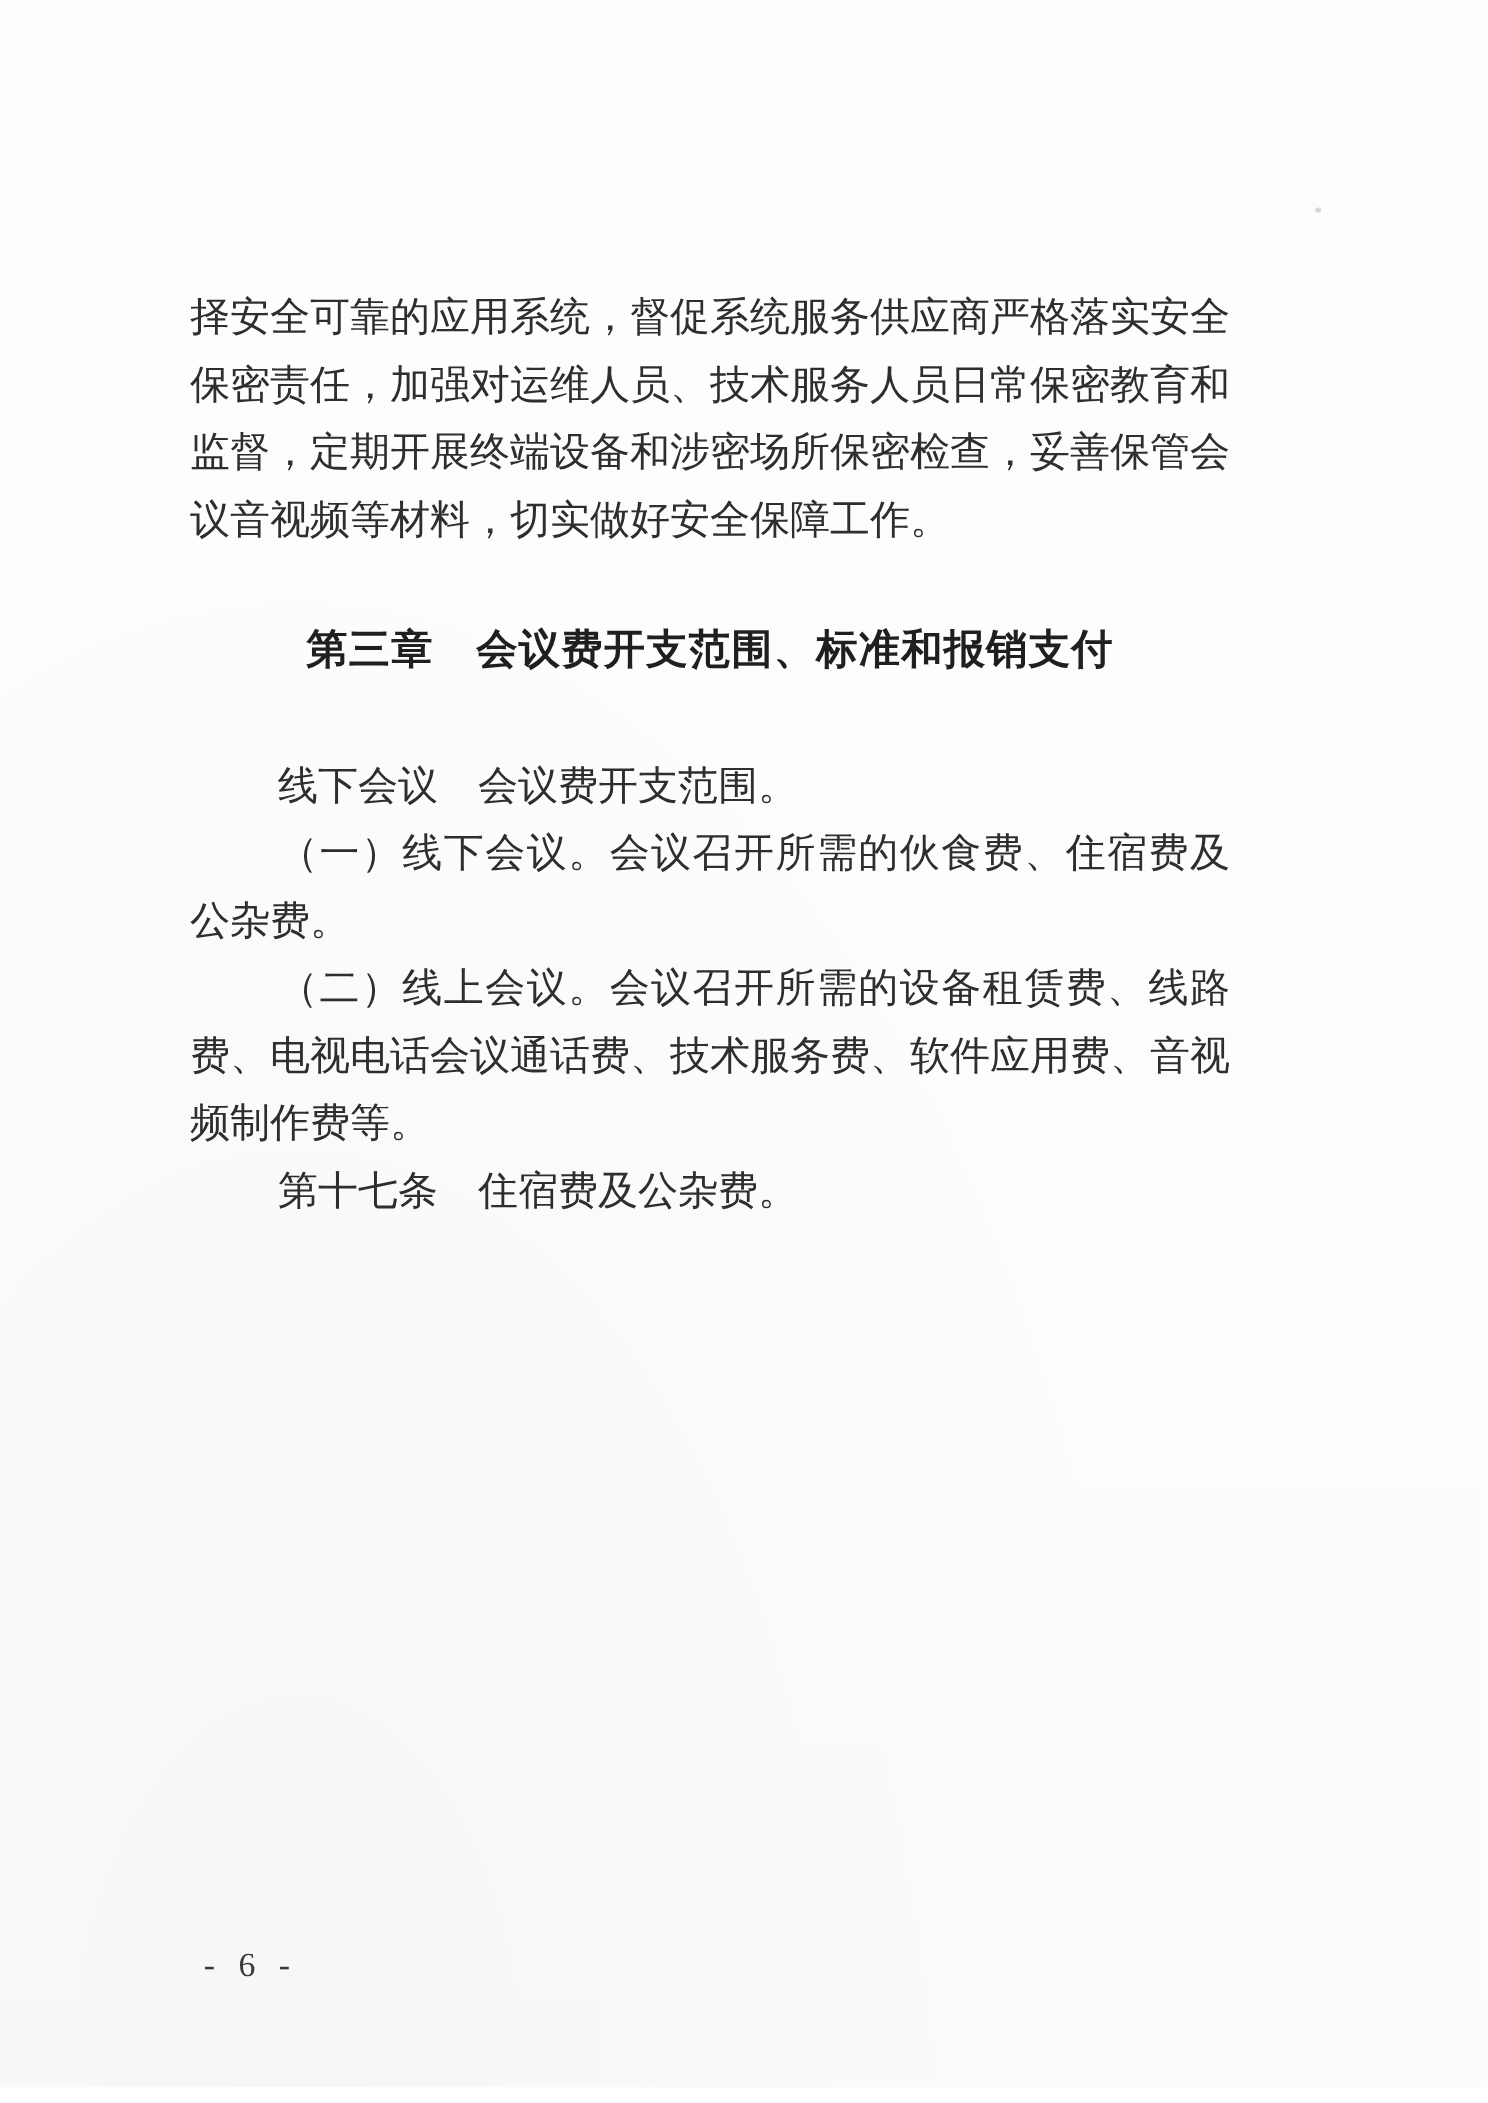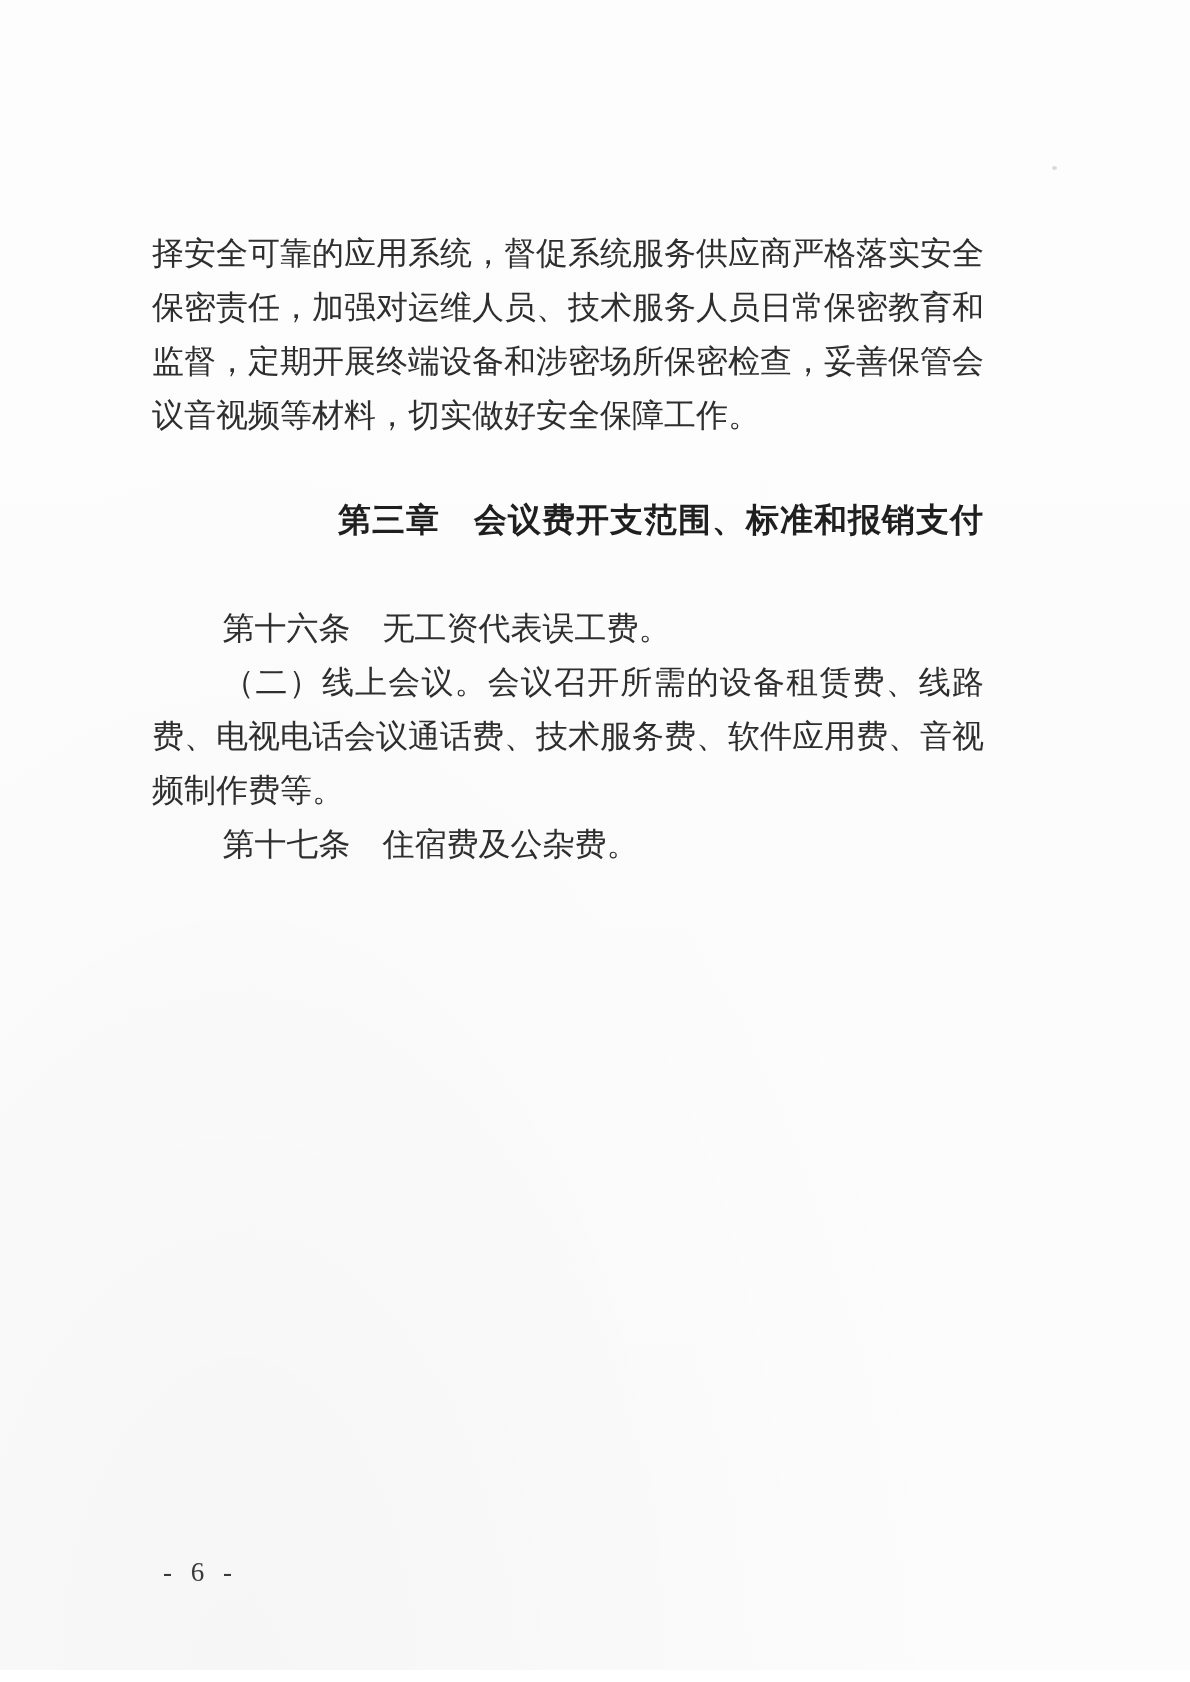--- a/index.html
+++ b/index.html
@@ -32,21 +32,21 @@
     text-indent: 2.2em;
   }
   .content p.intro {
     text-indent: 0;
   }
   .chapter-heading {
     margin: 51px 0 54px 0;
     font-size: 33px;
     line-height: 54px;
     font-weight: bold;
-    text-align: right;
+    text-align: center;
     text-indent: 0;
     color: #1f1f1f;
     letter-spacing: 1px;
   }
   .page-number {
     position: absolute;
     left: 163px;
     top: 1552px;
     font-size: 27px;
     line-height: 40px;
@@ -69,22 +69,23 @@
 <div class="page">
 
   <div class="speck"></div>
 
   <div class="content">
 
     <p class="intro">择安全可靠的应用系统，督促系统服务供应商严格落实安全保密责任，加强对运维人员、技术服务人员日常保密教育和监督，定期开展终端设备和涉密场所保密检查，妥善保管会议音视频等材料，切实做好安全保障工作。</p>
 
     <div class="chapter-heading">第三章　会议费开支范围、标准和报销支付</div>
 
-    <p>第十六条　无工资代表误工费。</p>
+    <p>线下会议　会议费开支范围。</p>
 
+    <p>（一）线下会议。会议召开所需的伙食费、住宿费及公杂费。</p>
 
 
 
     <p>（二）线上会议。会议召开所需的设备租赁费、线路费、电视电话会议通话费、技术服务费、软件应用费、音视频制作费等。</p>
 
     <p>第十七条　住宿费及公杂费。</p>
 
 
   </div>
 

